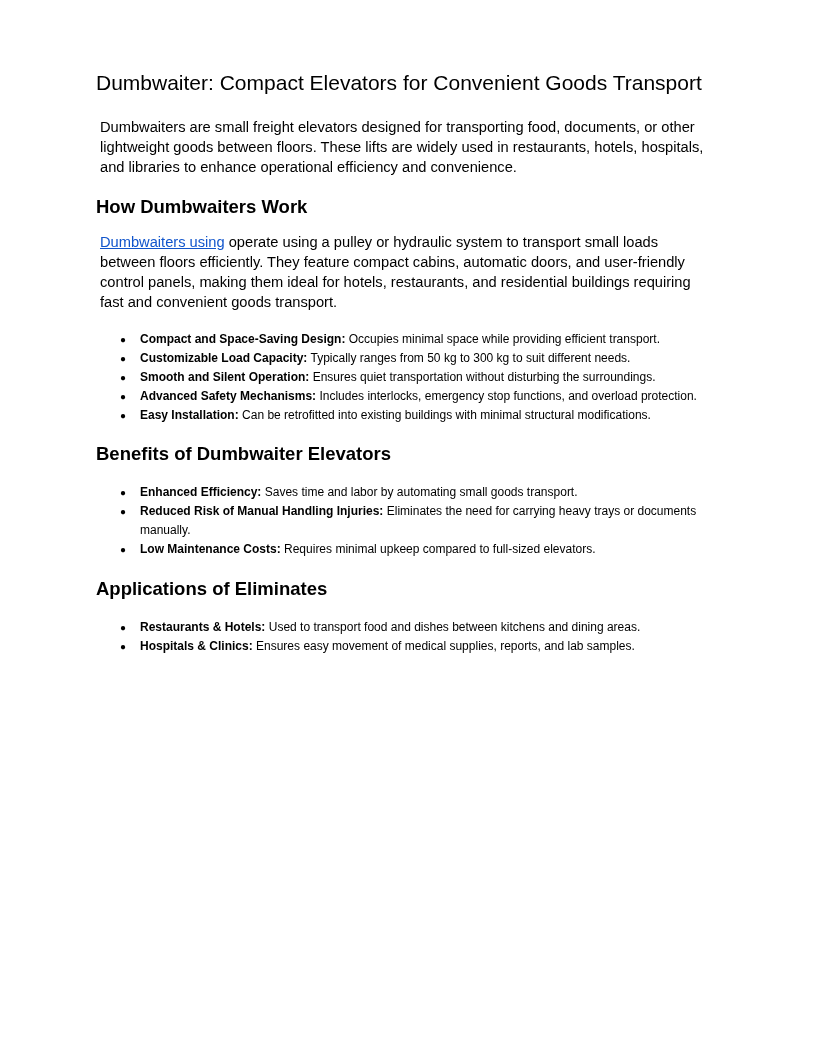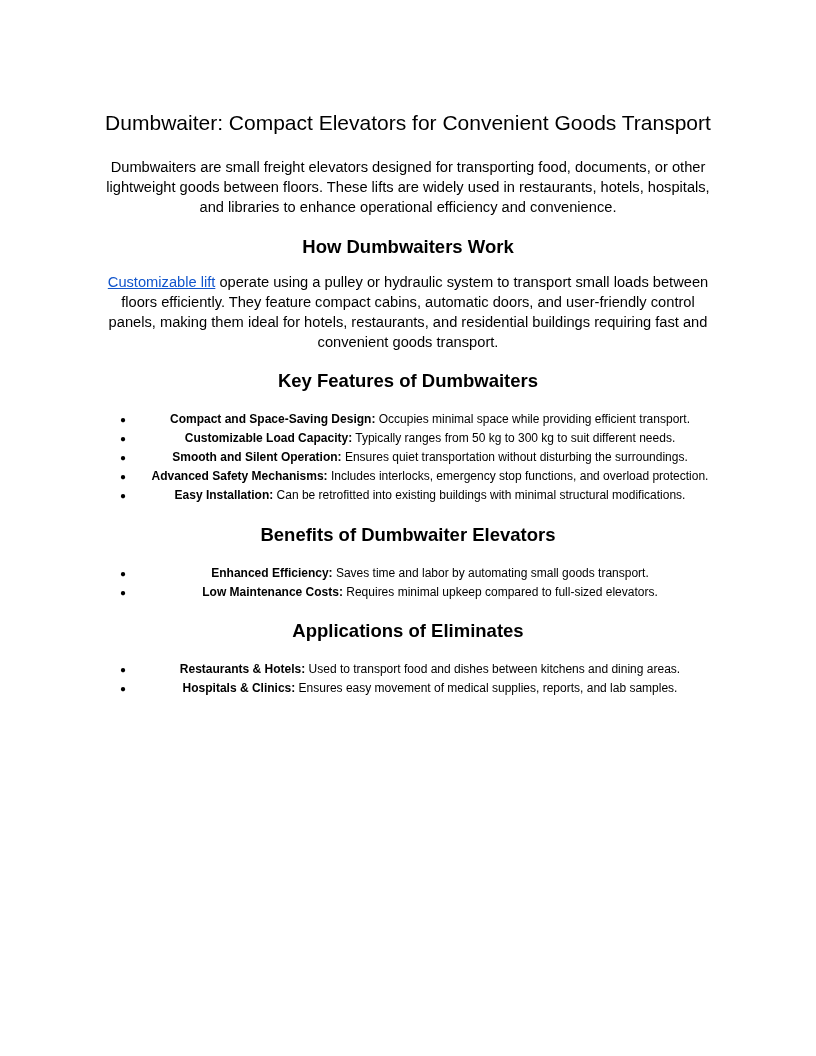--- a/index.html
+++ b/index.html
@@ -11,23 +11,22 @@
     width: 816px;
     height: 1056px;
     font-family: "Liberation Sans", sans-serif;
     color: #000000;
     overflow: hidden;
   }
   .page {
     box-sizing: border-box;
     width: 816px;
     height: 1056px;
-    padding: 107px 96px 0 96px;
+    padding: 67px 96px 0 96px;
     background: #ffffff;
-    text-align: center;
   }
   h1.doc-title {
     font-size: 21px;
     font-weight: 400;
     line-height: 31px;
     margin: 0 0 19px 0;
     letter-spacing: 0;
   }
   p.body-text {
     font-size: 14.67px;
@@ -73,36 +72,36 @@
 <body>
 
 <div class="page">
 
   <h1 class="doc-title">Dumbwaiter: Compact Elevators for Convenient Goods Transport</h1>
 
   <p class="body-text">Dumbwaiters are small freight elevators designed for transporting food, documents, or other lightweight goods between floors. These lifts are widely used in restaurants, hotels, hospitals, and libraries to enhance operational efficiency and convenience.</p>
 
   <h2 class="doc-heading">How Dumbwaiters Work</h2>
 
-  <p class="body-text"><a class="doc-link" href="#">Customizable lift</a><span> operate using a pulley or hydraulic system to transport small loads between floors efficiently. They feature compact cabins, automatic doors, and user-friendly control panels, making them ideal for hotels, restaurants, and residential buildings requiring fast and convenient goods transport.</span></p>
+  <p class="body-text"><a class="doc-link" href="#">Dumbwaiters using</a><span> operate using a pulley or hydraulic system to transport small loads between floors efficiently. They feature compact cabins, automatic doors, and user-friendly control panels, making them ideal for hotels, restaurants, and residential buildings requiring fast and convenient goods transport.</span></p>
 
-  <h2 class="doc-heading">Key Features of Dumbwaiters</h2>
 
   <ul class="doc-list">
     <li><span class="bold-run">Compact and Space-Saving Design:</span><span> Occupies minimal space while providing efficient transport.</span></li>
     <li><span class="bold-run">Customizable Load Capacity:</span><span> Typically ranges from 50 kg to 300 kg to suit different needs.</span></li>
     <li><span class="bold-run">Smooth and Silent Operation:</span><span> Ensures quiet transportation without disturbing the surroundings.</span></li>
     <li><span class="bold-run">Advanced Safety Mechanisms:</span><span> Includes interlocks, emergency stop functions, and overload protection.</span></li>
     <li><span class="bold-run">Easy Installation:</span><span> Can be retrofitted into existing buildings with minimal structural modifications.</span></li>
   </ul>
 
   <h2 class="doc-heading">Benefits of Dumbwaiter Elevators</h2>
 
   <ul class="doc-list">
     <li><span class="bold-run">Enhanced Efficiency:</span><span> Saves time and labor by automating small goods transport.</span></li>
+    <li><span class="bold-run">Reduced Risk of Manual Handling Injuries:</span><span> Eliminates the need for carrying heavy trays or documents manually.</span></li>
     <li><span class="bold-run">Low Maintenance Costs:</span><span> Requires minimal upkeep compared to full-sized elevators.</span></li>
   </ul>
 
   <h2 class="doc-heading">Applications of Eliminates</h2>
 
   <ul class="doc-list">
     <li><span class="bold-run">Restaurants &amp; Hotels:</span><span> Used to transport food and dishes between kitchens and dining areas.</span></li>
     <li><span class="bold-run">Hospitals &amp; Clinics:</span><span> Ensures easy movement of medical supplies, reports, and lab samples.</span></li>
   </ul>
 

